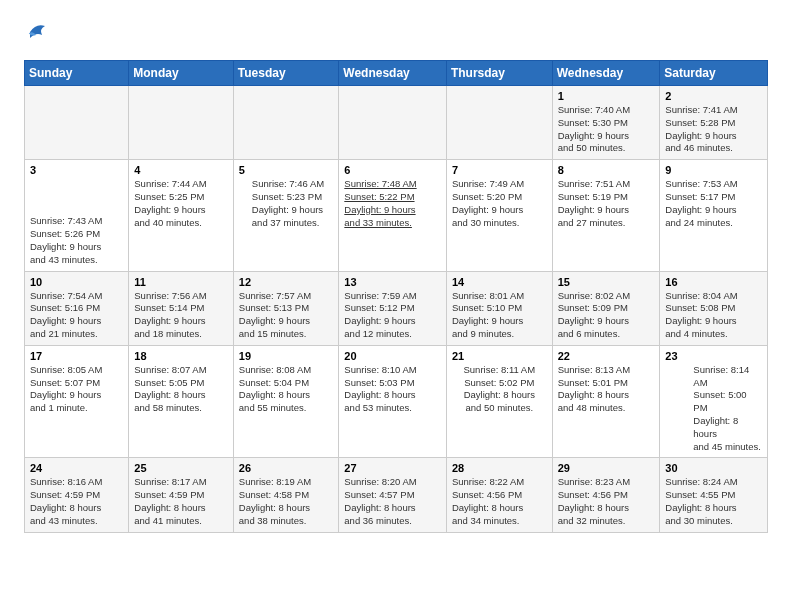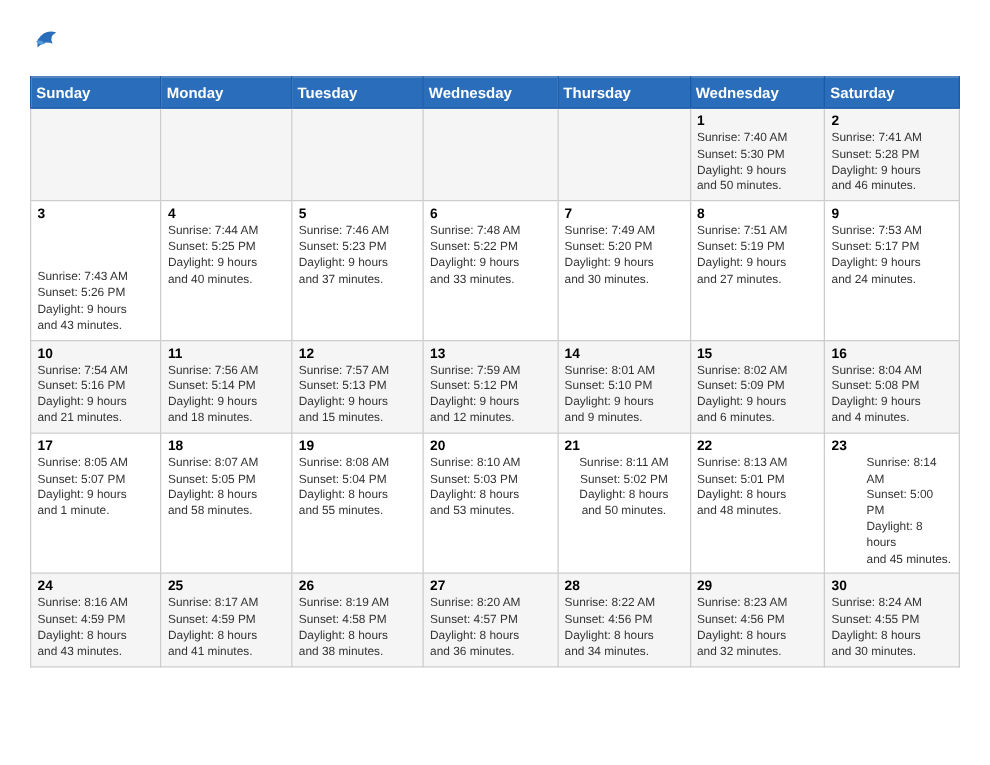--- a/index.html
+++ b/index.html
@@ -163,28 +163,28 @@
           </td>
           <td>
             <span class="day-number">4</span>
             <div class="day-info" style="white-space: pre-line;">Sunrise: 7:44 AM
 Sunset: 5:25 PM
 Daylight: 9 hours
 and 40 minutes.</div>
           </td>
           <td>
             <span class="day-number">5</span>
-            <div class="day-info" style="white-space: pre-line;">Sunrise: 7:46 AM
+            <div class="day-info" style="white-space: pre-line; margin-left: 13px;">Sunrise: 7:46 AM
 Sunset: 5:23 PM
 Daylight: 9 hours
 and 37 minutes.</div>
           </td>
           <td>
             <span class="day-number">6</span>
-            <div class="day-info" style="white-space: pre-line;">Sunrise: 7:48 AM
+            <div class="day-info" style="white-space: pre-line; text-decoration: underline;">Sunrise: 7:48 AM
 Sunset: 5:22 PM
 Daylight: 9 hours
 and 33 minutes.</div>
           </td>
           <td>
             <span class="day-number">7</span>
             <div class="day-info" style="white-space: pre-line;">Sunrise: 7:49 AM
 Sunset: 5:20 PM
 Daylight: 9 hours
 and 30 minutes.</div>

